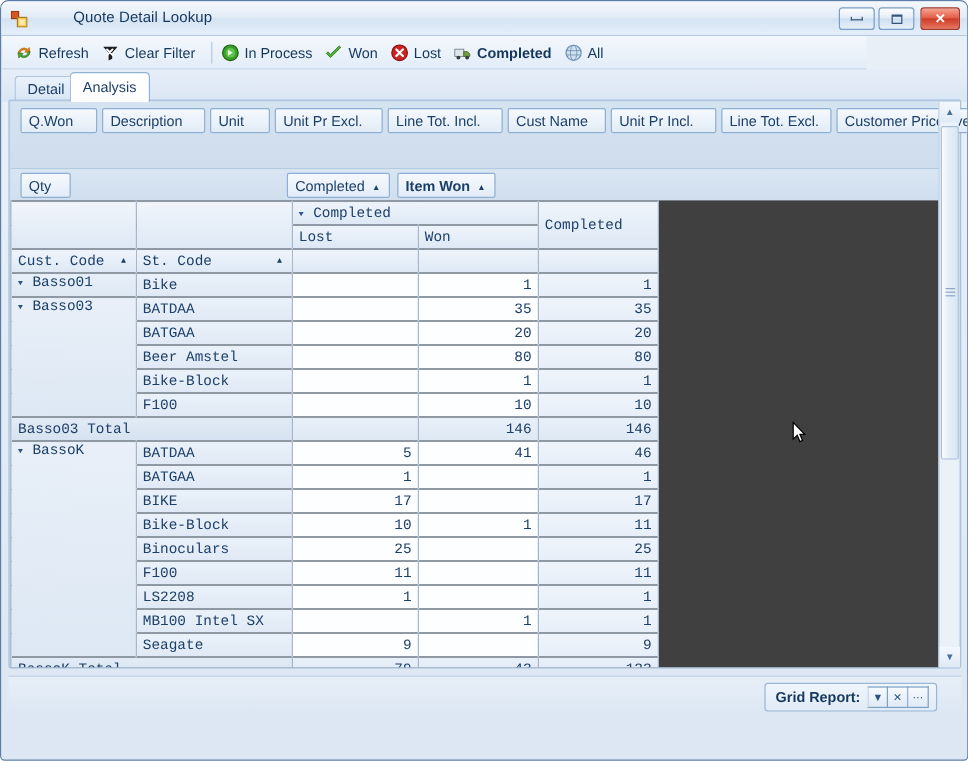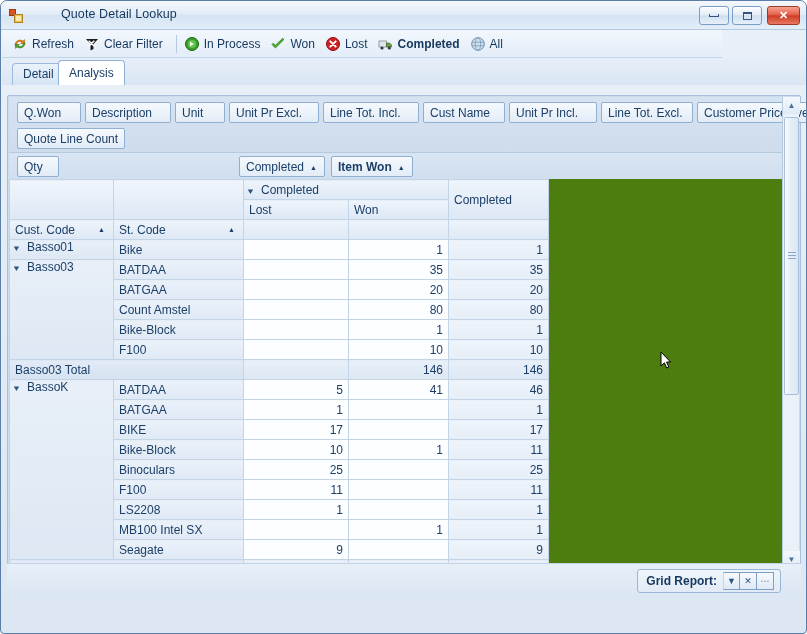--- a/index.html
+++ b/index.html
@@ -108,21 +108,21 @@
   }
   .tab.active {
     background: #ffffff;
     top: 2px; height: 25px; line-height: 24px;
     z-index: 3;
     border-color: #8fb2d5;
   }
 
   
   #panel {
-    position: absolute; left: 6px; top: 94px;
+    position: absolute; left: 6px; top: 82px;
     width: 794px; height: 474px;
     background: #cddced;
     border: 1px solid #a7c0db;
     border-radius: 2px;
   }
 
   
   #fieldarea {
     position: absolute; left: 1px; top: 1px;
     width: 774px; height: 56px;
@@ -151,22 +151,23 @@
     content: "\25B2";
     font-size: 7px;
     margin-left: 6px;
     position: relative; top: -1px;
   }
 
   
   #grid {
     position: absolute; left: 1px; top: 83px;
     width: 774px; height: 389px;
-    background: #4d7c0f;
+    background: #404040;
     overflow: hidden;
+    font-family: Liberation Mono, monospace;
   }
   table.pivot {
     border-collapse: collapse;
     table-layout: fixed;
     font-size: 12px;
     color: #1c3f68;
   }
   table.pivot td, table.pivot th {
     border: 1px solid #c3d4e6;
     padding: 0 5px;
@@ -420,21 +421,20 @@
     <div id="fieldarea">
       <div class="chip" style="left:8px;  top:5px;  width:64px;">Q.Won</div>
       <div class="chip" style="left:76px; top:5px;  width:86px;">Description</div>
       <div class="chip" style="left:166px;top:5px;  width:50px;">Unit</div>
       <div class="chip" style="left:220px;top:5px;  width:90px;">Unit Pr Excl.</div>
       <div class="chip" style="left:314px;top:5px;  width:96px;">Line Tot. Incl.</div>
       <div class="chip" style="left:414px;top:5px;  width:82px;">Cust Name</div>
       <div class="chip" style="left:500px;top:5px;  width:88px;">Unit Pr Incl.</div>
       <div class="chip" style="left:592px;top:5px;  width:92px;">Line Tot. Excl.</div>
       <div class="chip" style="left:688px;top:5px;  width:122px;">Customer Pricelevel</div>
-      <div class="chip" style="left:8px;  top:31px; width:108px;">Quote Line Count</div>
     </div>
 
     <div id="chiprow2">
       <div class="chip" style="left:8px;  top:3px; width:42px;">Qty</div>
       <div class="chip sorted" style="left:230px;top:3px; width:86px;">Completed</div>
       <div class="chip sorted" style="left:322px;top:3px; width:82px;font-weight:bold;">Item Won</div>
     </div>
 
     <div id="grid">
       <table class="pivot" id="pivot-table">
@@ -487,21 +487,21 @@
               <td class="val">35</td>
               <td class="totval">35</td>
             </tr>
             <tr>
               <td class="rowhdr">BATGAA</td>
               <td class="val"></td>
               <td class="val">20</td>
               <td class="totval">20</td>
             </tr>
             <tr>
-              <td class="rowhdr">Count Amstel</td>
+              <td class="rowhdr">Beer Amstel</td>
               <td class="val"></td>
               <td class="val">80</td>
               <td class="totval">80</td>
             </tr>
             <tr>
               <td class="rowhdr">Bike-Block</td>
               <td class="val"></td>
               <td class="val">1</td>
               <td class="totval">1</td>
             </tr>

